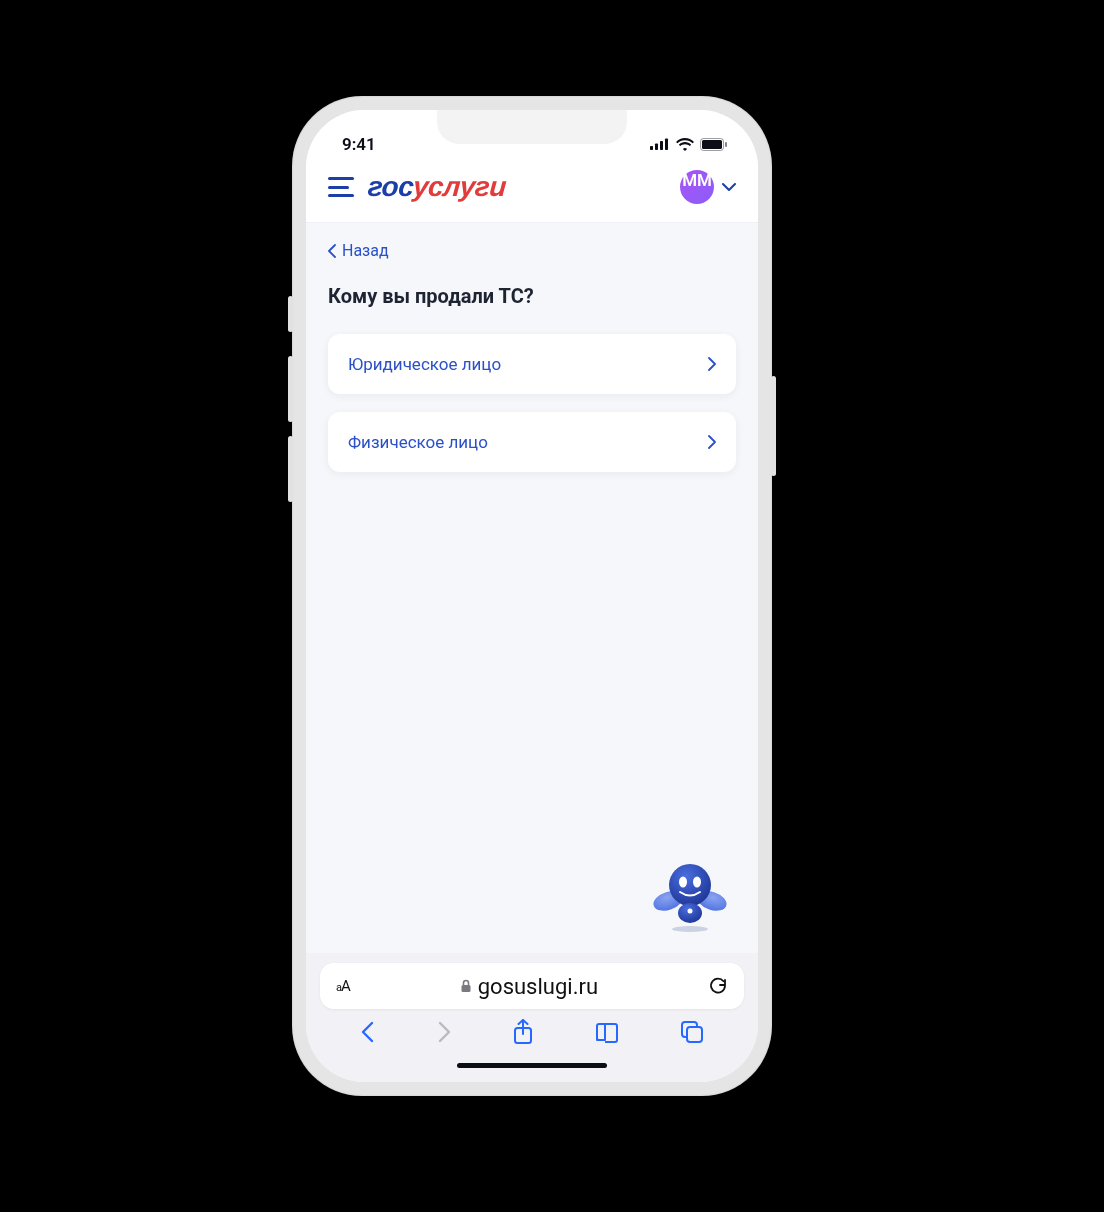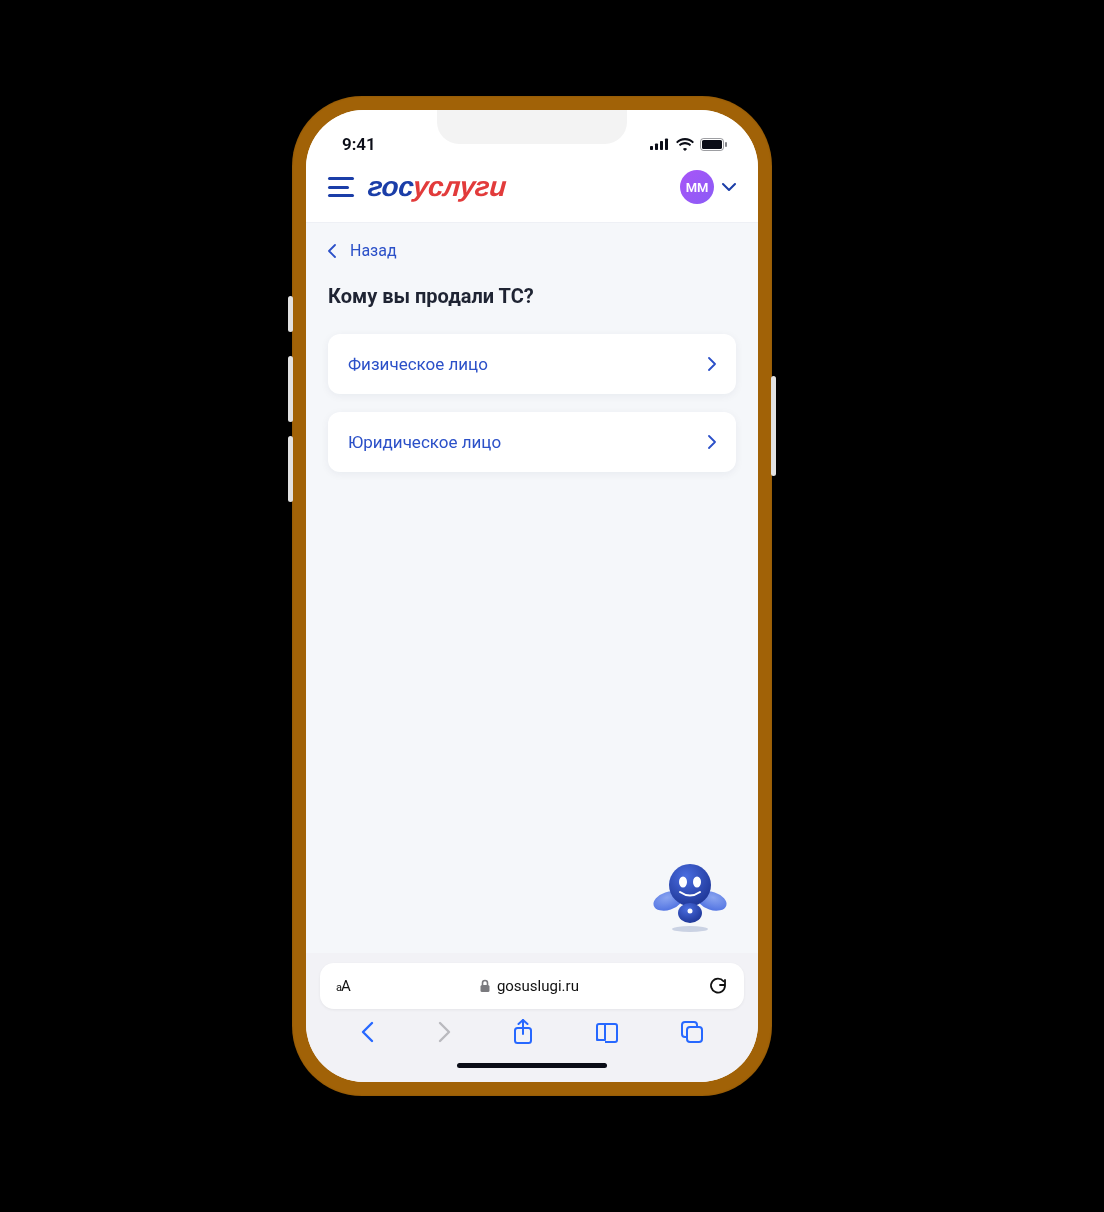--- a/index.html
+++ b/index.html
@@ -12,21 +12,21 @@
     justify-content: center;
     width: 1104px;
     height: 1212px;
     position: relative;
   }
 
   
   .phone {
     width: 480px;
     height: 1000px;
-    background: #a16207;
+    background: #e5e5e5;
     border-radius: 70px;
     padding: 14px;
     box-shadow:
       40px 40px 60px rgba(0,0,0,0.55),
       inset 0 0 2px rgba(0,0,0,0.2);
     position: relative;
     margin-left: -40px;
     margin-top: -20px;
   }
   
@@ -105,34 +105,34 @@
     font-style: italic;
     transform: skewX(-4deg);
   }
   .logo .p1 { color: #1b3ea8; }
   .logo .p2 { color: #e23b3b; }
 
   .header-right { margin-left: auto; display: flex; align-items: center; gap: 8px; }
   .avatar {
     width: 34px; height: 34px; border-radius: 50%;
     background: linear-gradient(135deg, #a855f7, #8b5cf6);
-    color: #fff; font-size: 13px; font-weight: 600;
-    display: flex; align-items: center; justify-content: center;
+    color: #fff; font-size: 17px; font-weight: 600;
+    display: flex; justify-content: center;
   }
   .chev-down { color: #1b3ea8; }
 
   
   .content {
     flex: 1;
     padding: 18px 22px 0 22px;
     background: #F5F7FA;
     position: relative;
   }
   .back-link {
-    display: inline-flex; align-items: center; gap: 14px;
+    display: inline-flex; align-items: center; gap: 6px;
     color: #2b50c8; font-size: 16px; cursor: pointer;
   }
   .page-title {
     margin-top: 22px;
     font-size: 20px;
     font-weight: 700;
     color: #1f2433;
   }
   .options { margin-top: 26px; display: flex; flex-direction: column; gap: 18px; }
   .option-card {
@@ -168,21 +168,21 @@
     border-radius: 14px;
     height: 46px;
     display: flex;
     align-items: center;
     padding: 0 16px;
     box-shadow: 0 1px 3px rgba(0,0,0,0.06);
   }
   .url-field .aa { font-size: 15px; color: #111; font-weight: 400; letter-spacing: -1px;}
   .url-field .aa .small { font-size: 11px; }
   .url-field .domain {
-    flex: 1; text-align: center; font-size: 15px; color: #111;
+    flex: 1; text-align: center; font-size: 22px; color: #111;
     display: flex; align-items: center; justify-content: center; gap: 6px;
   }
   .url-field .lock { color: #7a7a7e; }
   .url-field .reload { color: #111; }
 
   .toolbar {
     display: flex;
     justify-content: space-around;
     align-items: center;
     padding: 10px 10px 6px 10px;
@@ -253,27 +253,27 @@
         <svg width="8" height="14" viewBox="0 0 8 14">
           <path d="M7 1 L1 7 L7 13" stroke="#2b50c8" stroke-width="1.8" fill="none" stroke-linecap="round" stroke-linejoin="round"></path>
         </svg>
         <span>Назад</span>
       </div>
 
       <h1 class="page-title">Кому вы продали ТС?</h1>
 
       <div class="options">
         <div class="option-card">
-          <span class="label">Физическое лицо</span>
+          <span class="label">Юридическое лицо</span>
           <svg class="chev" width="8" height="14" viewBox="0 0 8 14">
             <path d="M1 1 L7 7 L1 13" stroke="#2b50c8" stroke-width="1.8" fill="none" stroke-linecap="round" stroke-linejoin="round"></path>
           </svg>
         </div>
         <div class="option-card">
-          <span class="label">Юридическое лицо</span>
+          <span class="label">Физическое лицо</span>
           <svg class="chev" width="8" height="14" viewBox="0 0 8 14">
             <path d="M1 1 L7 7 L1 13" stroke="#2b50c8" stroke-width="1.8" fill="none" stroke-linecap="round" stroke-linejoin="round"></path>
           </svg>
         </div>
       </div>
 
       
       <div class="chatbot">
         <svg width="80" height="80" viewBox="0 0 80 80">
           <defs>

